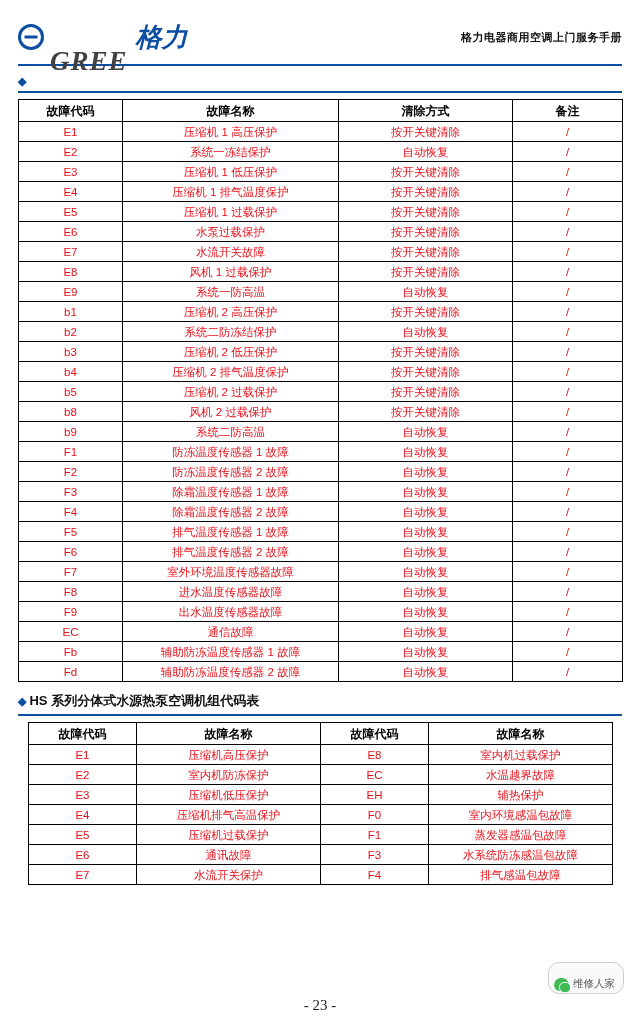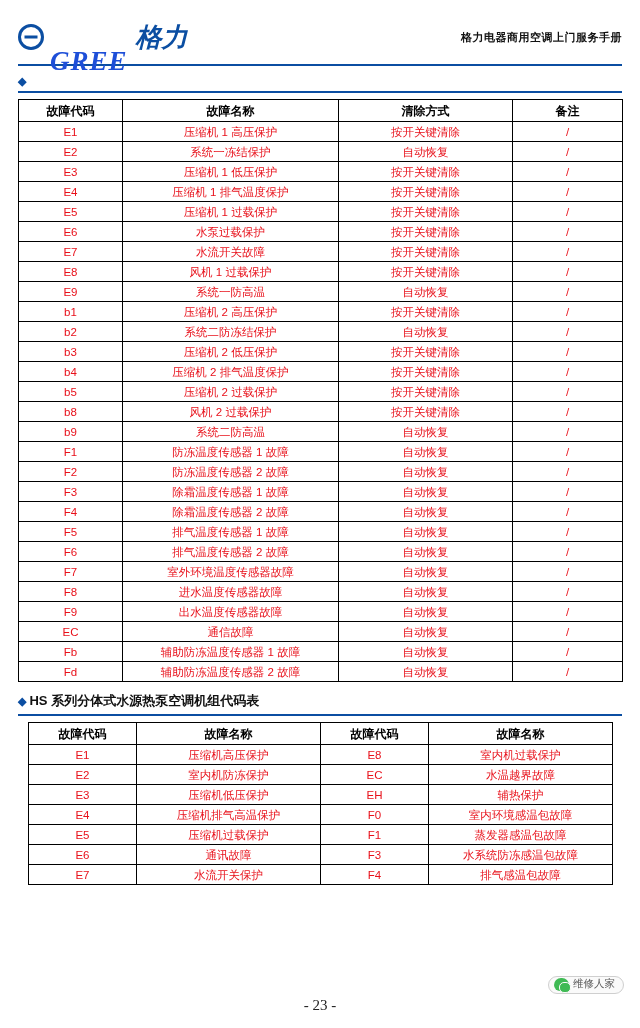--- a/index.html
+++ b/index.html
@@ -41,21 +41,21 @@
     position: absolute;
     left: 50%; top: 50%;
     width: 13px; height: 3px;
     background: #0b4ea2;
     transform: translate(-50%, -50%);
   }
   .brand-text {
     font-size: 27px;
     font-weight: bold;
     font-style: italic;
-    color: #1d4ed8;
+    color: #404040;
     letter-spacing: 1px;
     font-family: "Liberation Serif", serif;
     margin-top: 48px;
   }
   .brand-cn {
     font-size: 26px;
     font-weight: bold;
     font-style: italic;
     color: #0b4ea2;
     margin-left: 2px;
@@ -153,21 +153,21 @@
   }
   .wechat {
     position: absolute;
     right: 16px;
     bottom: 26px;
     display: flex;
     align-items: center;
     gap: 4px;
     border: 1px solid #cfcfcf;
     border-radius: 11px;
-    padding: 0 8px 2px 5px;
+    padding: 14px 8px 2px 5px;
     background: #fafafa;
   }
   .wechat-icon {
     width: 15px; height: 13px;
     border-radius: 7px 7px 6px 6px;
     background: #3fba54;
     position: relative;
   }
   .wechat-icon::after {
     content: "";

